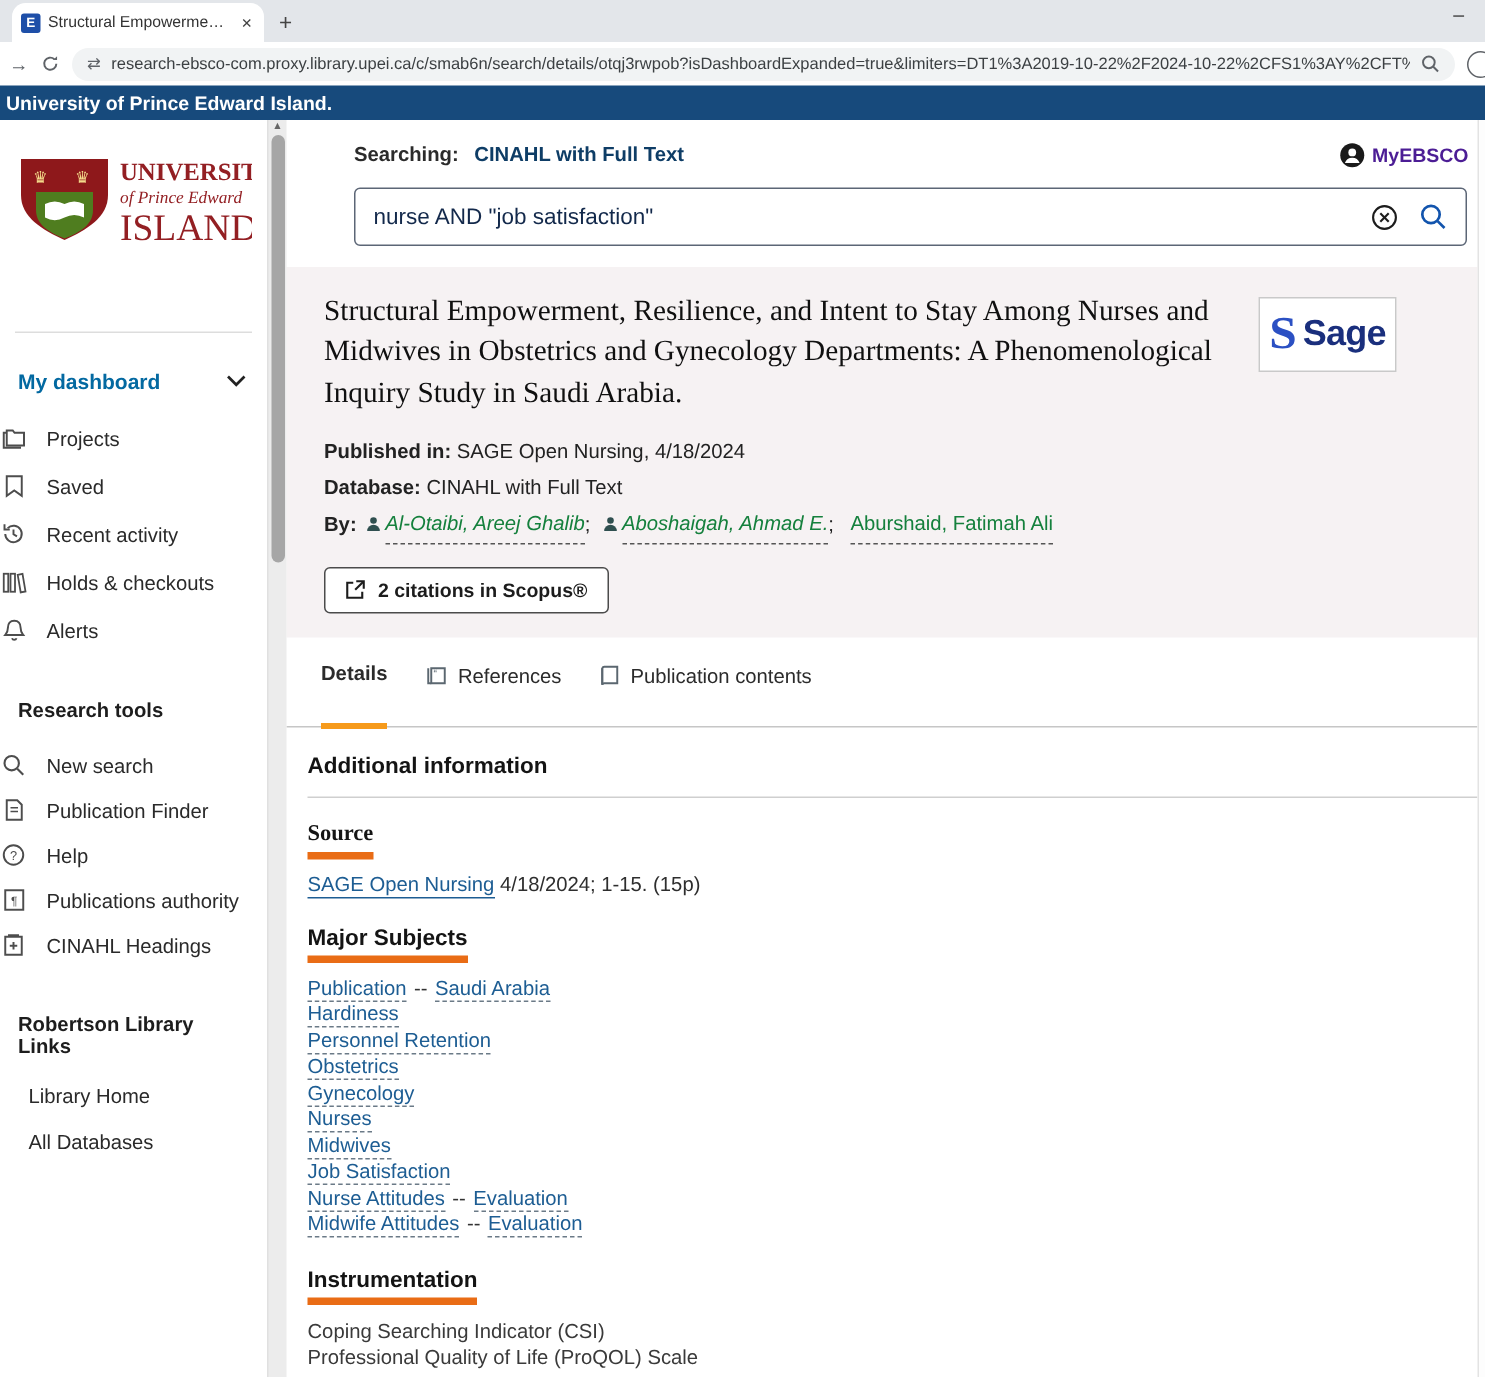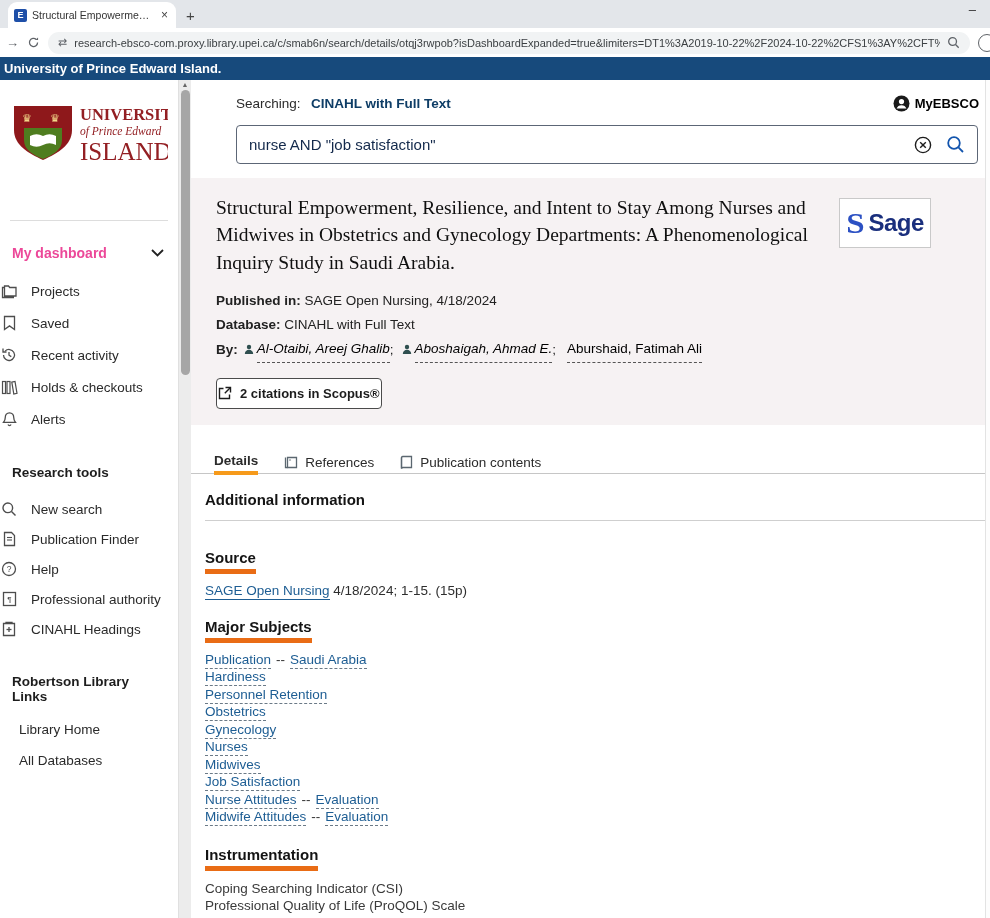--- a/index.html
+++ b/index.html
@@ -37,74 +37,74 @@
   .vscroll { width:13px; flex:none; background:#ececec; position:relative; border-left:1px solid #e0e0e0; }
   .vscroll .arrow { position:absolute; top:1px; left:0; width:100%; text-align:center; font-size:7px; color:#666; }
   .vscroll .thumb { position:absolute; top:10px; left:1.5px; width:9px; height:285px; background:#a6a6a6; border-radius:5px; }
   .main { flex:1; background:#fff; min-width:0; }
   .right-strip { width:5px; flex:none; background:#fdfdfd; border-left:1px solid #e3e3e3; }
 
   
   .upei-logo { margin:6px 8px 0 8px; }
   .side-div { border:none; border-top:1px solid #ddd; margin:38px 10px 0 10px; }
   .dash-head { display:flex; align-items:center; justify-content:space-between;
-               padding:24px 14px 0 12px; font-size:14px; font-weight:bold; color:#ec4899; }
+               padding:24px 14px 0 12px; font-size:14px; font-weight:bold; color:#0369a1; }
   .navlist { margin-top:14px; }
   .nav-item { display:flex; align-items:center; gap:13px; height:32px; font-size:13.5px; color:#2a2a2a; cursor:pointer; }
   .nav-item.tight { height:30px; }
   .nav-ico { width:18px; height:18px; flex:none; display:flex; align-items:center; justify-content:center; color:#4d4d4d; }
   .sec-head { padding:30px 12px 0 12px; font-size:13.5px; font-weight:bold; color:#1d1d1d; }
   .plain-item { padding:0 0 0 19px; height:31px; display:flex; align-items:center; font-size:13.5px; color:#2a2a2a; cursor:pointer; }
   .plainlist { margin-top:10px; }
 
   
   .search-head { display:flex; justify-content:space-between; align-items:center; padding:14px 6px 0 45px; }
-  .searching-lbl { font-size:13.5px; font-weight:normal; color:#2b2b2b; }
+  .searching-lbl { font-size:13.5px; font-weight:bold; color:#2b2b2b; }
   .searching-db { font-size:13.5px; font-weight:bold; color:#0e3d66; margin-left:6px; text-decoration:none; }
-  .myebsco { display:flex; align-items:center; gap:5px; font-size:13px; font-weight:bold; color:#000000; }
+  .myebsco { display:flex; align-items:center; gap:5px; font-size:13px; font-weight:bold; color:#4c1d95; }
   .searchbox { margin:13px 7px 0 45px; height:39px; border:1.5px solid #5c6676; border-radius:4px;
                display:flex; align-items:center; padding:0 12px; gap:14px; background:#fff; }
   .searchbox input { flex:1; border:none; outline:none; font-size:15px; color:#13294b; font-family:"Liberation Sans",sans-serif; background:transparent; }
 
   
   .hero { margin-top:14px; background:#f6f2f3; padding:16px 54px 16px 25px; }
   .hero-top { display:flex; gap:24px; }
   .art-title { font-family:"Liberation Serif", serif; font-size:19.5px; font-weight:normal; color:#101010;
                line-height:1.4; flex:1; max-width:625px; }
   .sage-box { width:92px; height:50px; background:#fff; border:1px solid #c9c9c9; flex:none; margin-top:4px;
               display:flex; align-items:center; justify-content:center; gap:4px; }
   .sage-s { font-family:"Liberation Serif", serif; font-size:33px; font-weight:bold; color:#2b50c3; line-height:1; transform:scaleY(.92); }
   .sage-word { font-size:24px; font-weight:bold; color:#1a2f7d; letter-spacing:-.5px; }
   .meta { margin-top:13px; font-size:13.5px; color:#222; }
   .meta p { line-height:24px; }
   .meta b { font-weight:bold; }
   .authors { display:flex; align-items:center; flex-wrap:wrap; }
   .auth-ico { margin:0 3px 0 6px; display:inline-flex; }
-  .auth-link { color:#000000; border-bottom:1px dashed #555; text-decoration:none; padding-bottom:1px; }
+  .auth-link { color:#15803d; border-bottom:1px dashed #555; text-decoration:none; padding-bottom:1px; }
   .auth-it { font-style:italic; }
   .auth-sep { margin-right:2px; }
   .btnrow { margin-top:15px; display:flex; gap:34px; }
   .btn-access { background:#fff; border:1.5px solid #1254ad; color:#1254ad; font-size:13px; font-weight:bold;
                 border-radius:4px; height:31px; padding:0 13px; display:flex; align-items:center; gap:26px; cursor:pointer; font-family:inherit; }
   .btn-cite { background:#fff; border:1.5px solid #4b4b4b; color:#1c1c1c; font-size:13px; font-weight:bold;
-              border-radius:4px; height:31px; padding:0 1px; display:flex; align-items:center; gap:8px; cursor:pointer; font-family:inherit; }
+              border-radius:4px; height:31px; padding:0 13px; display:flex; align-items:center; gap:8px; cursor:pointer; font-family:inherit; }
 
   
   .tabs { display:flex; align-items:flex-end; gap:26px; padding:16px 0 0 23px; border-bottom:1px solid #c6c6c6; }
-  .tab { font-size:13.5px; color:#2b2b2b; padding-bottom:3px; display:flex; align-items:flex-end; gap:7px; cursor:pointer;margin-top:12px; }
+  .tab { font-size:13.5px; color:#2b2b2b; padding-bottom:26px; display:flex; align-items:flex-end; gap:7px; cursor:pointer; }
   .tab.active { font-weight:bold; border-bottom:4px solid #f69a1b; margin-bottom:-2px; }
   .tab .tico { color:#5b6770; display:inline-flex; }
 
   
   .content { padding:0 0 0 14px; }
   .addinfo { font-size:15px; font-weight:bold; color:#141414; margin-top:17px; }
   .content hr { border:none; border-top:1px solid #cfcfcf; margin-top:12px; }
   .sec-title { display:inline-block; font-size:15px; font-weight:bold; color:#141414;
                border-bottom:5px solid #e96c15; padding-bottom:3px; }
-  .mt-src { margin-top:28px; } .mt-maj { margin-top:20px; } .mt-ins { margin-top:20px; }
+  .mt-src { margin-top:15px;font-family:Liberation Serif, serif; } .mt-maj { margin-top:20px; } .mt-ins { margin-top:20px; }
   .line { font-size:13.5px; margin-top:9px; color:#2e2e2e; }
   .lnk { color:#1d5d93; text-decoration:none; }
   .lnk-solid { border-bottom:1px solid #1d5d93; padding-bottom:1px; }
   .subjects { margin-top:8px; }
   .subj-row { font-size:13.5px; line-height:17.5px; }
   .subj-link { color:#1d5d93; text-decoration:none; border-bottom:1px dashed #6b7a87; padding-bottom:1px; }
   .subj-sep { color:#333; margin:0 5px; }
   .subj-row a:empty, .subj-row span:empty { display:none; }
   .instr-line { font-size:13.5px; line-height:17.5px; color:#3a3a3a; }
   .instr-block { margin-top:9px; }
@@ -245,21 +245,21 @@
           </span>
           <span>Help</span>
         </div>
         <div class="nav-item tight">
           <span class="nav-ico">
             <svg width="15" height="16" viewBox="0 0 15 16">
                 <rect x="1.5" y="1.5" width="12" height="13" fill="none" stroke="#4d4d4d" stroke-width="1.3"></rect>
                 <text x="7.5" y="11" font-size="8" text-anchor="middle" fill="#4d4d4d">¶</text>
               </svg>
           </span>
-          <span>Professional authority</span>
+          <span>Publications authority</span>
         </div>
         <div class="nav-item tight">
           <span class="nav-ico">
             <svg width="14" height="16" viewBox="0 0 14 16">
                 <path d="M1.5 2.5 h11 v12 h-11 z M4 2.5 v-1 h6 v1" fill="none" stroke="#4d4d4d" stroke-width="1.3"></path>
                 <line x1="7" y1="6" x2="7" y2="11" stroke="#4d4d4d" stroke-width="1.3"></line>
                 <line x1="4.5" y1="8.5" x2="9.5" y2="8.5" stroke="#4d4d4d" stroke-width="1.3"></line>
               </svg>
           </span>
           <span>CINAHL Headings</span>

